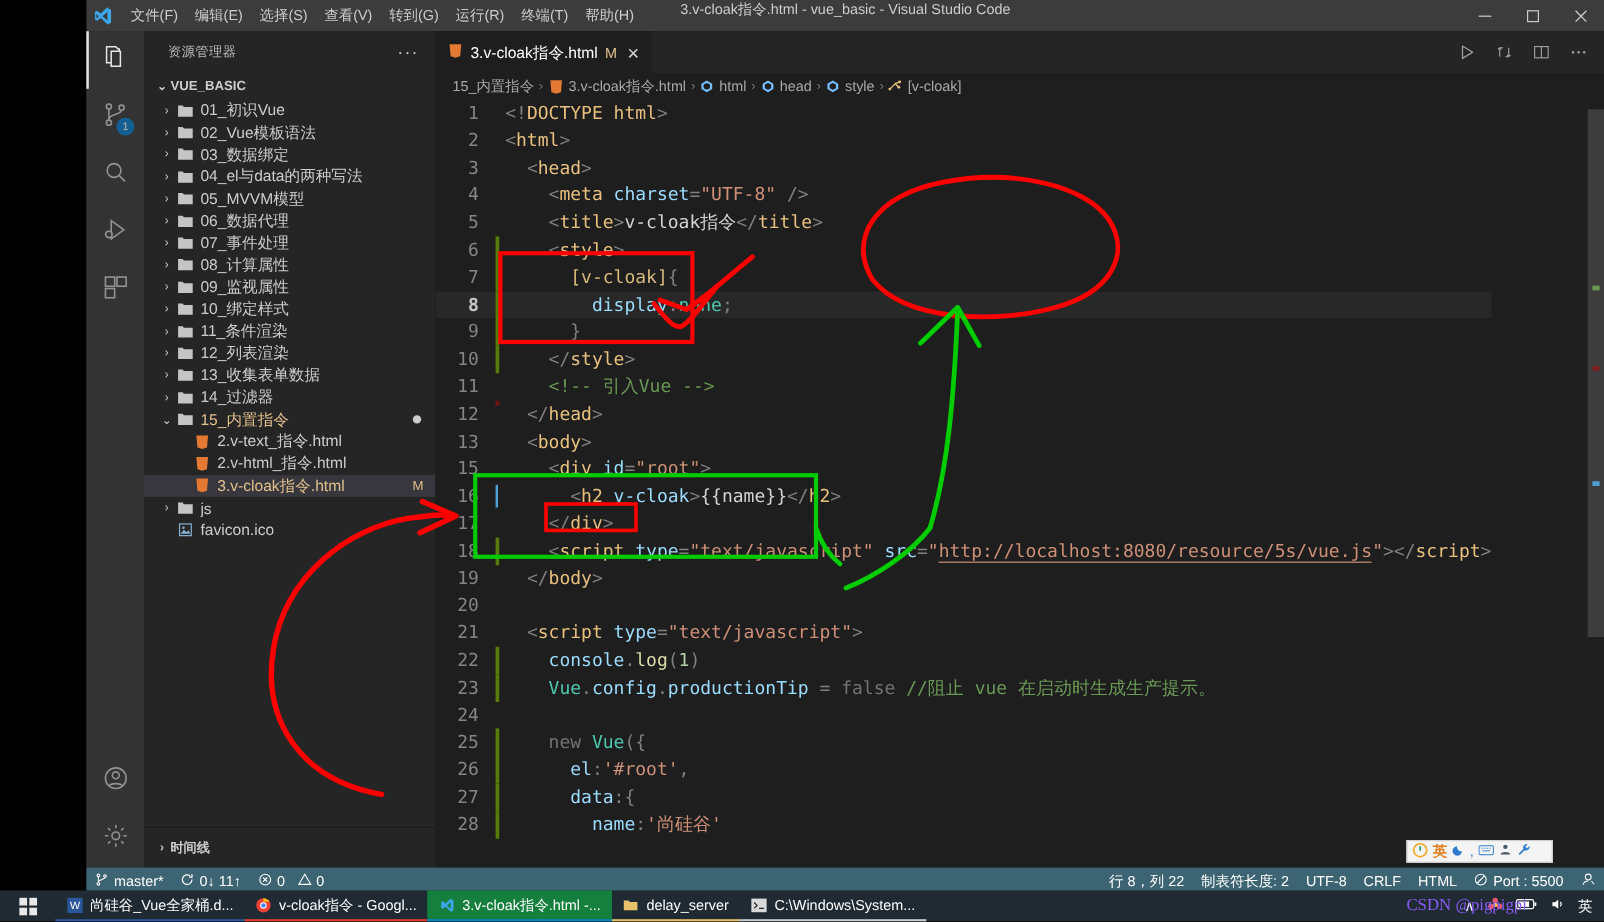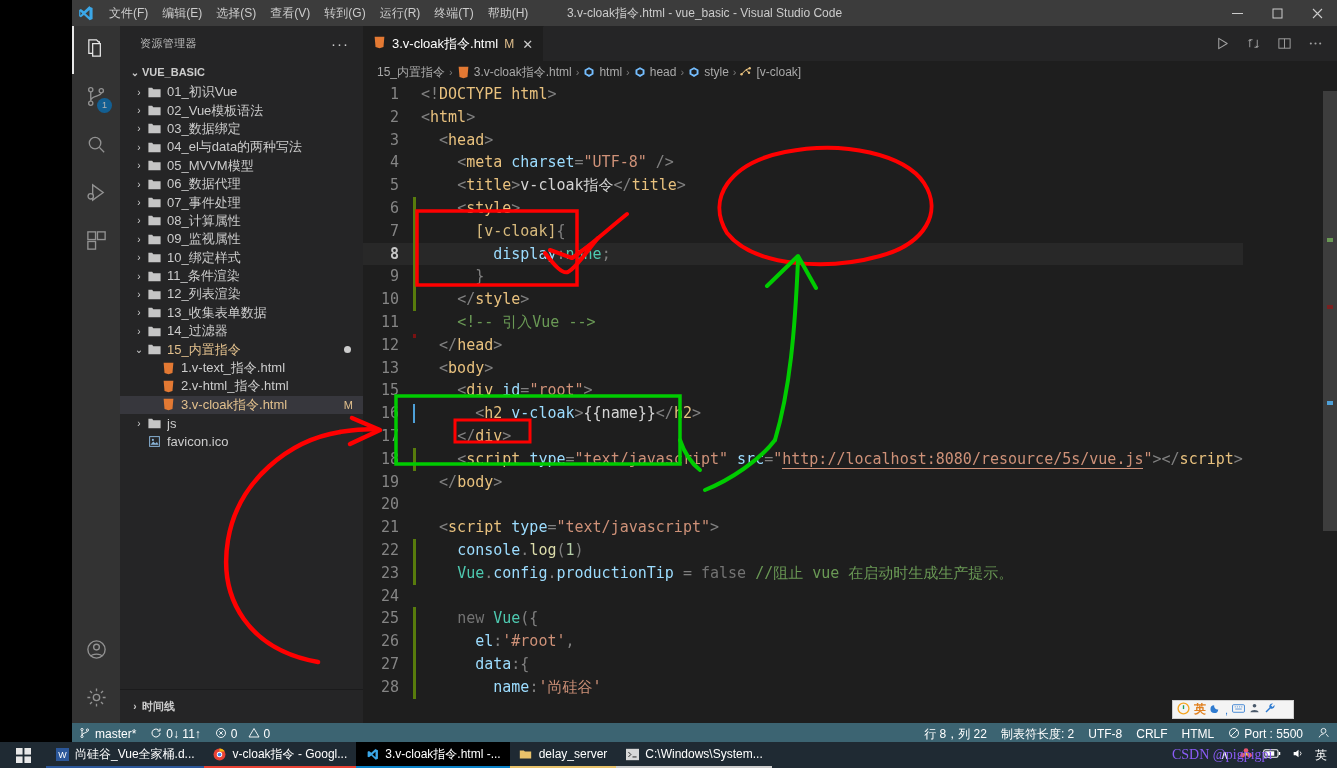--- a/index.html
+++ b/index.html
@@ -22,21 +22,21 @@
     width: 1265px; height: 742px;
     background: #1e1e1e;
     overflow: hidden;
   }
 
   
   .titlebar {
     position: absolute; left: 0; top: 0;
     width: 1265px; height: 26px;
     background: #3c3c3c;
-    display: flex; align-items: center;
+    display: flex; 
     color: #cccccc;
   }
   .vsc-logo {
     width: 26px; height: 26px;
     display: flex; align-items: center; justify-content: center;
   }
   .menu {
     display: flex; align-items: center; height: 26px;
     margin-left: 4px;
   }
@@ -261,21 +261,21 @@
   .tb-start {
     width: 46px; height: 26px;
     display: flex; align-items: center; justify-content: center;
   }
   .tb-item {
     height: 26px; display: flex; align-items: center; gap: 6px;
     padding: 0 9px; font-size: 12px; color: #ffffff;
     position: relative; white-space: nowrap;
     border-bottom: 2px solid transparent;
   }
-  .tb-item.active { background: #000000; }
+  .tb-item.active { background: #15803d; }
   .tb-item .sq { width: 14px; height: 14px; flex: none; display:flex;align-items:center;justify-content:center;}
   .tb-tray {
     margin-left: auto; display: flex; align-items: center; gap: 10px;
     padding-right: 10px; font-size: 12px; color: #ffffff;
   }
 
   
   .imebar {
     position: absolute; left: 1172px; top: 700px;
     width: 122px; height: 19px;
@@ -505,21 +505,21 @@
             <span class="dot-unsaved"></span>
           </div>
           <div class="row">
             <span class="ind" style="width: 26px;"></span>
             <span class="chev"></span>
             <span class="ficon">
               <svg width="13" height="13" viewBox="0 0 16 16">
                 <path fill="#e37933" d="M2 1h12l-1.1 12.5L8 15l-4.9-1.5L2 1zm9.6 3H5l.15 1.7h6.3l-.45 5-2.9.8-2.9-.8-.2-2.2h1.6l.1 1.1 1.4.4 1.4-.4.15-1.7H4.9l-.45-5.1h7.3L11.6 4z"></path>
               </svg>
             </span>
-            <span class="lbl">1.v-text_指令.html</span>
+            <span class="lbl">2.v-text_指令.html</span>
           </div>
           <div class="row">
             <span class="ind" style="width: 26px;"></span>
             <span class="chev"></span>
             <span class="ficon">
               <svg width="13" height="13" viewBox="0 0 16 16">
                 <path fill="#e37933" d="M2 1h12l-1.1 12.5L8 15l-4.9-1.5L2 1zm9.6 3H5l.15 1.7h6.3l-.45 5-2.9.8-2.9-.8-.2-2.2h1.6l.1 1.1 1.4.4 1.4-.4.15-1.7H4.9l-.45-5.1h7.3L11.6 4z"></path>
               </svg>
             </span>
             <span class="lbl">2.v-html_指令.html</span>

